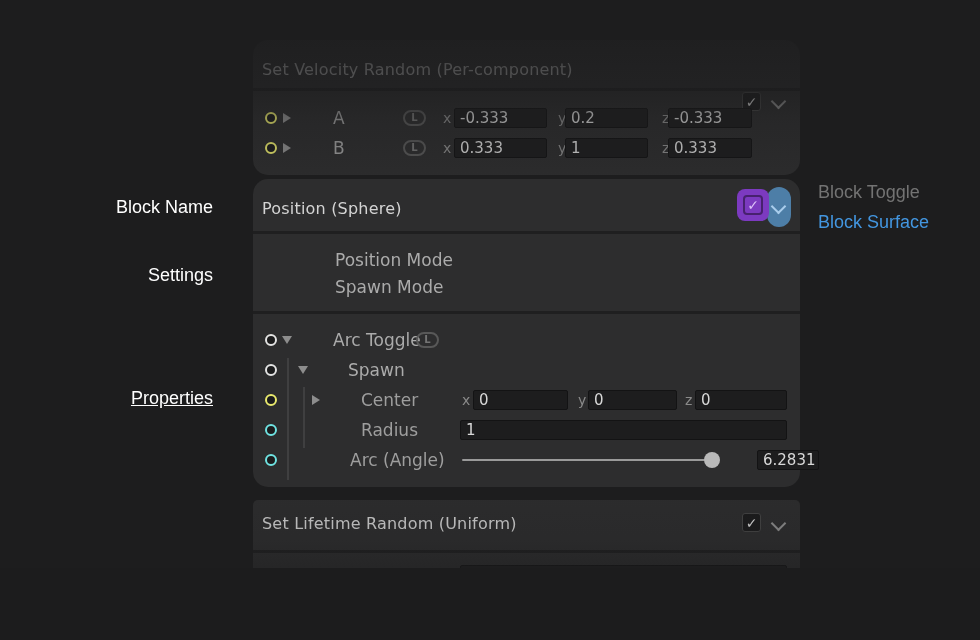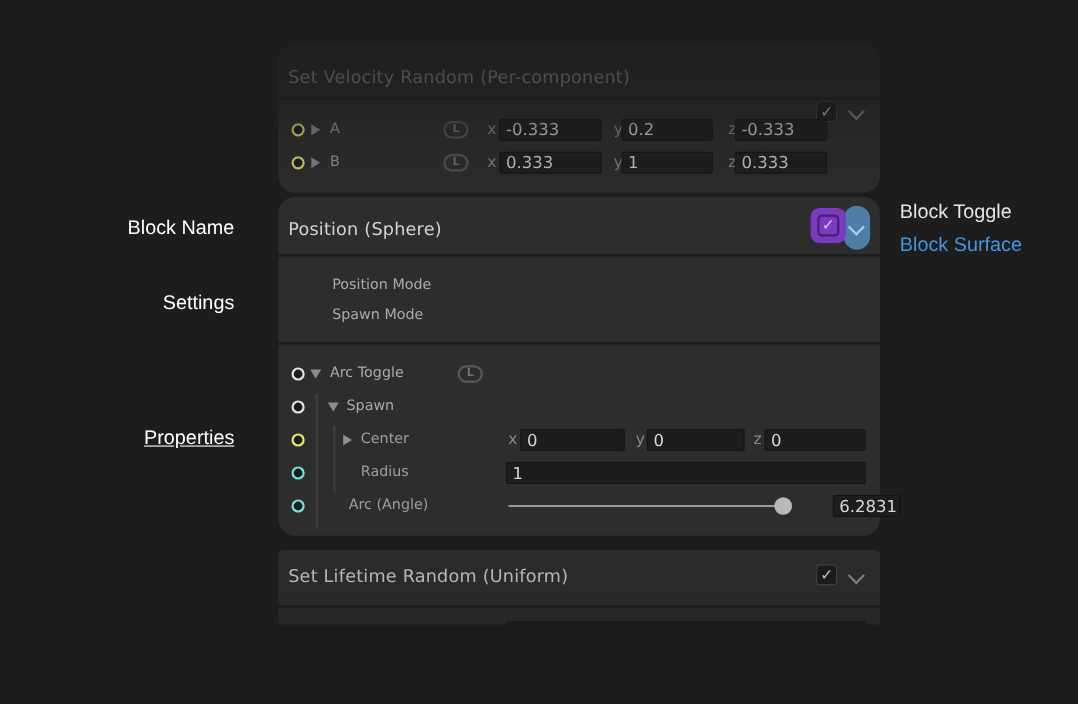--- a/index.html
+++ b/index.html
@@ -14,21 +14,21 @@
   .checkbox .mark{color:#dcdcdc;font-size:14px;font-weight:bold;line-height:1;}
   .chev{position:absolute;width:9px;height:9px;border-right:2px solid #8f8f8f;border-bottom:2px solid #8f8f8f;
         transform:rotate(45deg);}
   
   .port{position:absolute;width:12px;height:12px;border-radius:50%;background:#1c1c1d;border:2px solid #e3e3e3;box-sizing:border-box;}
   .port.yellow{border-color:#e9e96d;}
   .port.cyan{border-color:#6fe3e2;}
   .tri-r{position:absolute;width:0;height:0;border-left:8px solid #8d8d8d;border-top:5px solid transparent;border-bottom:5px solid transparent;}
   .tri-d{position:absolute;width:0;height:0;border-top:8px solid #8d8d8d;border-left:5px solid transparent;border-right:5px solid transparent;}
   .vline{position:absolute;width:2px;background:#3f3f40;}
-  .plabel{position:absolute;font-size:13px;line-height:20px;color:#9e9e9e;white-space:nowrap;}
+  .plabel{position:absolute;font-size:17px;line-height:20px;color:#9e9e9e;white-space:nowrap;margin-left:33px;}
   .plabel.bright{color:#ababab;}
   .licon{position:absolute;width:23px;height:16px;border:2px solid #585858;border-radius:9px;color:#747474;
          font-size:10px;font-weight:bold;text-align:center;line-height:12px;box-sizing:border-box;}
   
   .axis{position:absolute;color:#8a8a8a;font-size:14px;line-height:20px;}
   .field{position:absolute;height:20px;background:#1d1d1e;border:1px solid #131314;border-radius:2px;
          color:#d8d8d8;font-size:15px;line-height:18px;padding-left:5px;box-sizing:border-box;
          white-space:nowrap;overflow:hidden;}
   
   .dropdown{position:absolute;height:22px;background:#515151;border:1px solid #3b3b3b;border-radius:3px;
@@ -47,21 +47,21 @@
   .hl-toggle .mark{color:#dcc0f8;font-size:14px;font-weight:bold;line-height:1;}
   
   .fade{position:absolute;left:0;top:0;right:0;bottom:0;border-radius:5px;pointer-events:none;}
   .fade.top{background:linear-gradient(180deg,rgba(29,29,30,.85) 0%,rgba(29,29,30,.68) 35%,
             rgba(29,29,30,.34) 60%,rgba(29,29,30,.10) 100%);}
   .fade.bottom{background:linear-gradient(180deg,rgba(29,29,30,.10) 0%,rgba(29,29,30,.20) 30%,
             rgba(29,29,30,.48) 50%,rgba(29,29,30,.82) 75%,rgba(29,29,30,1) 100%);}
   
   .ann{position:absolute;font-family:"Liberation Sans",sans-serif;font-size:18px;line-height:20px;color:#ffffff;white-space:nowrap;}
   .ann.right-align{text-align:right;}
-  .ann.purple{color:#e5e5e5;}
+  .ann.purple{color:#737373;}
   .ann.blue{color:#4396e0;}
 </style>
 </head>
 <body>
 
 <div class="stage">
 
   <div class="ann right-align" style="right:767px;top:197px;">Block Name</div>
   <div class="ann right-align" style="right:767px;top:265px;">Settings</div>
   <div class="ann right-align" style="right:767px;top:388px;text-decoration:underline;">Properties</div>

